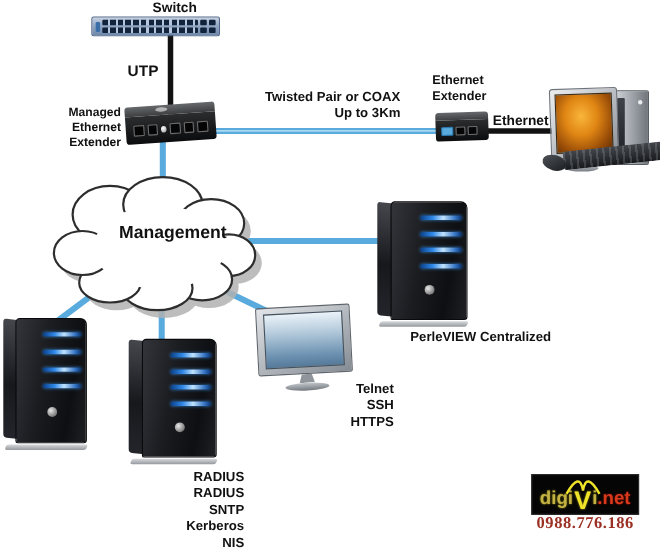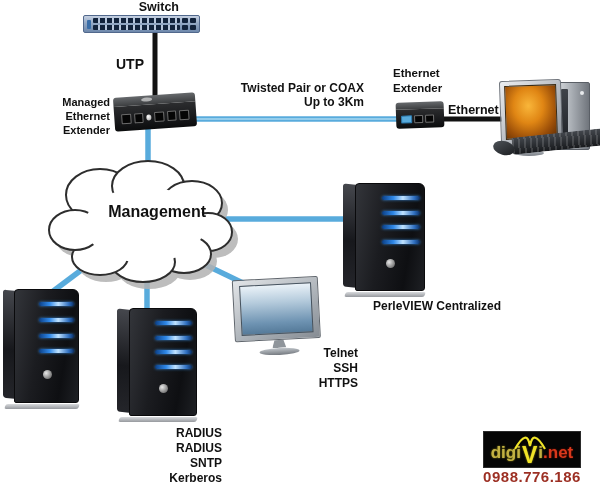--- a/index.html
+++ b/index.html
@@ -116,21 +116,21 @@
     border:1px solid #2a2a2a;display:flex;align-items:flex-end;justify-content:center;
     padding-bottom:4px;box-sizing:border-box;}
   .brand-digi{color:#c3b143;font-size:17px;font-weight:bold;letter-spacing:0;
     text-shadow:0 0 2px rgba(240,228,40,.6);}
   .brand-v{color:#f0e428;font-size:23px;font-weight:bold;line-height:16px;position:relative;
     text-shadow:0 0 2px rgba(240,228,40,.7);margin:0 1px;}
   .v-swoosh{position:absolute;left:-9px;top:-13px;}
   .brand-i{color:#c3b143;font-size:17px;font-weight:bold;text-shadow:0 0 2px rgba(240,228,40,.6);}
   .brand-net{color:#d8381c;font-size:17px;font-weight:bold;text-shadow:0 0 2px rgba(150,20,0,.8);}
   .phone{position:absolute;left:478px;top:468px;width:108px;text-align:center;
-    font-family:Liberation Sans, sans-serif;font-weight:bold;font-size:15px;color:#9c2f23;
+    font-family:Liberation Serif, serif;font-weight:bold;font-size:15px;color:#9c2f23;
     letter-spacing:.5px;}
 </style>
 </head>
 <body>
 
 <div class="canvas">
 
   <svg class="wires" width="600" height="504" viewBox="0 0 600 504">
     <line class="wire-black" x1="155" y1="31" x2="155" y2="104"></line>
     <line class="wire-black" x1="430" y1="119" x2="512" y2="119"></line>
@@ -271,20 +271,21 @@
       <span class="srv-stripe s4"></span>
       <span class="srv-logo"></span>
     </div>
     <div class="srv-base"></div>
   </div>
   <div class="lbl center tacacs-lbl">
     <div>RADIUS</div>
     <div>RADIUS</div>
     <div>SNTP</div>
     <div>Kerberos</div>
+    <div>NIS</div>
   </div>
 
   <div class="tft">
     <div class="tft-frame">
       <div class="tft-screen"></div>
     </div>
     <div class="tft-neck"></div>
     <div class="tft-base"></div>
   </div>
   <div class="lbl center console-lbl">

